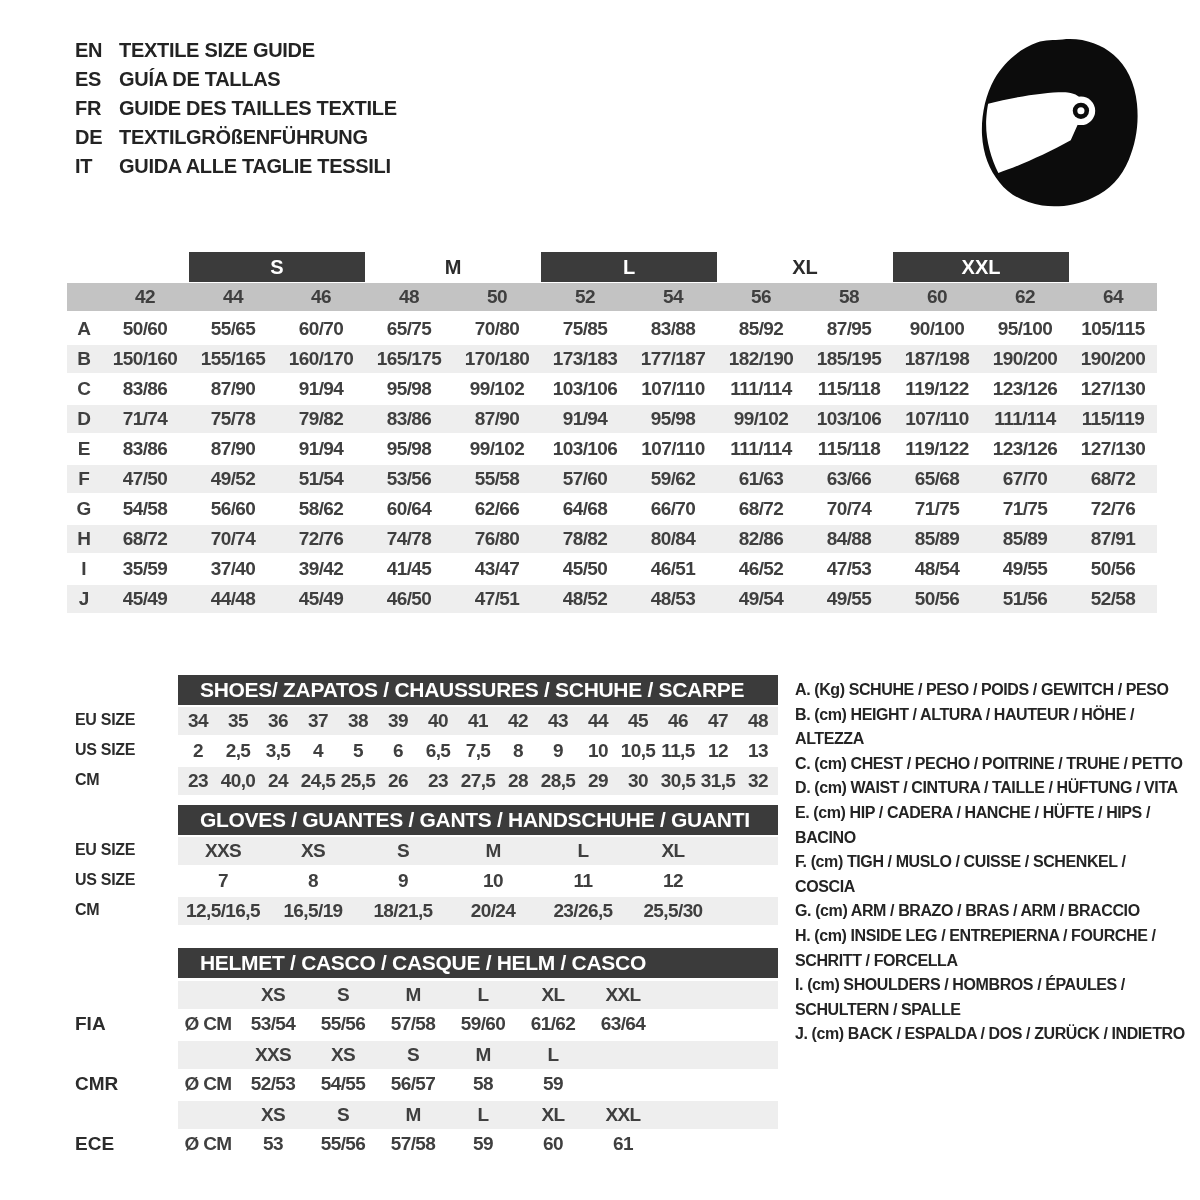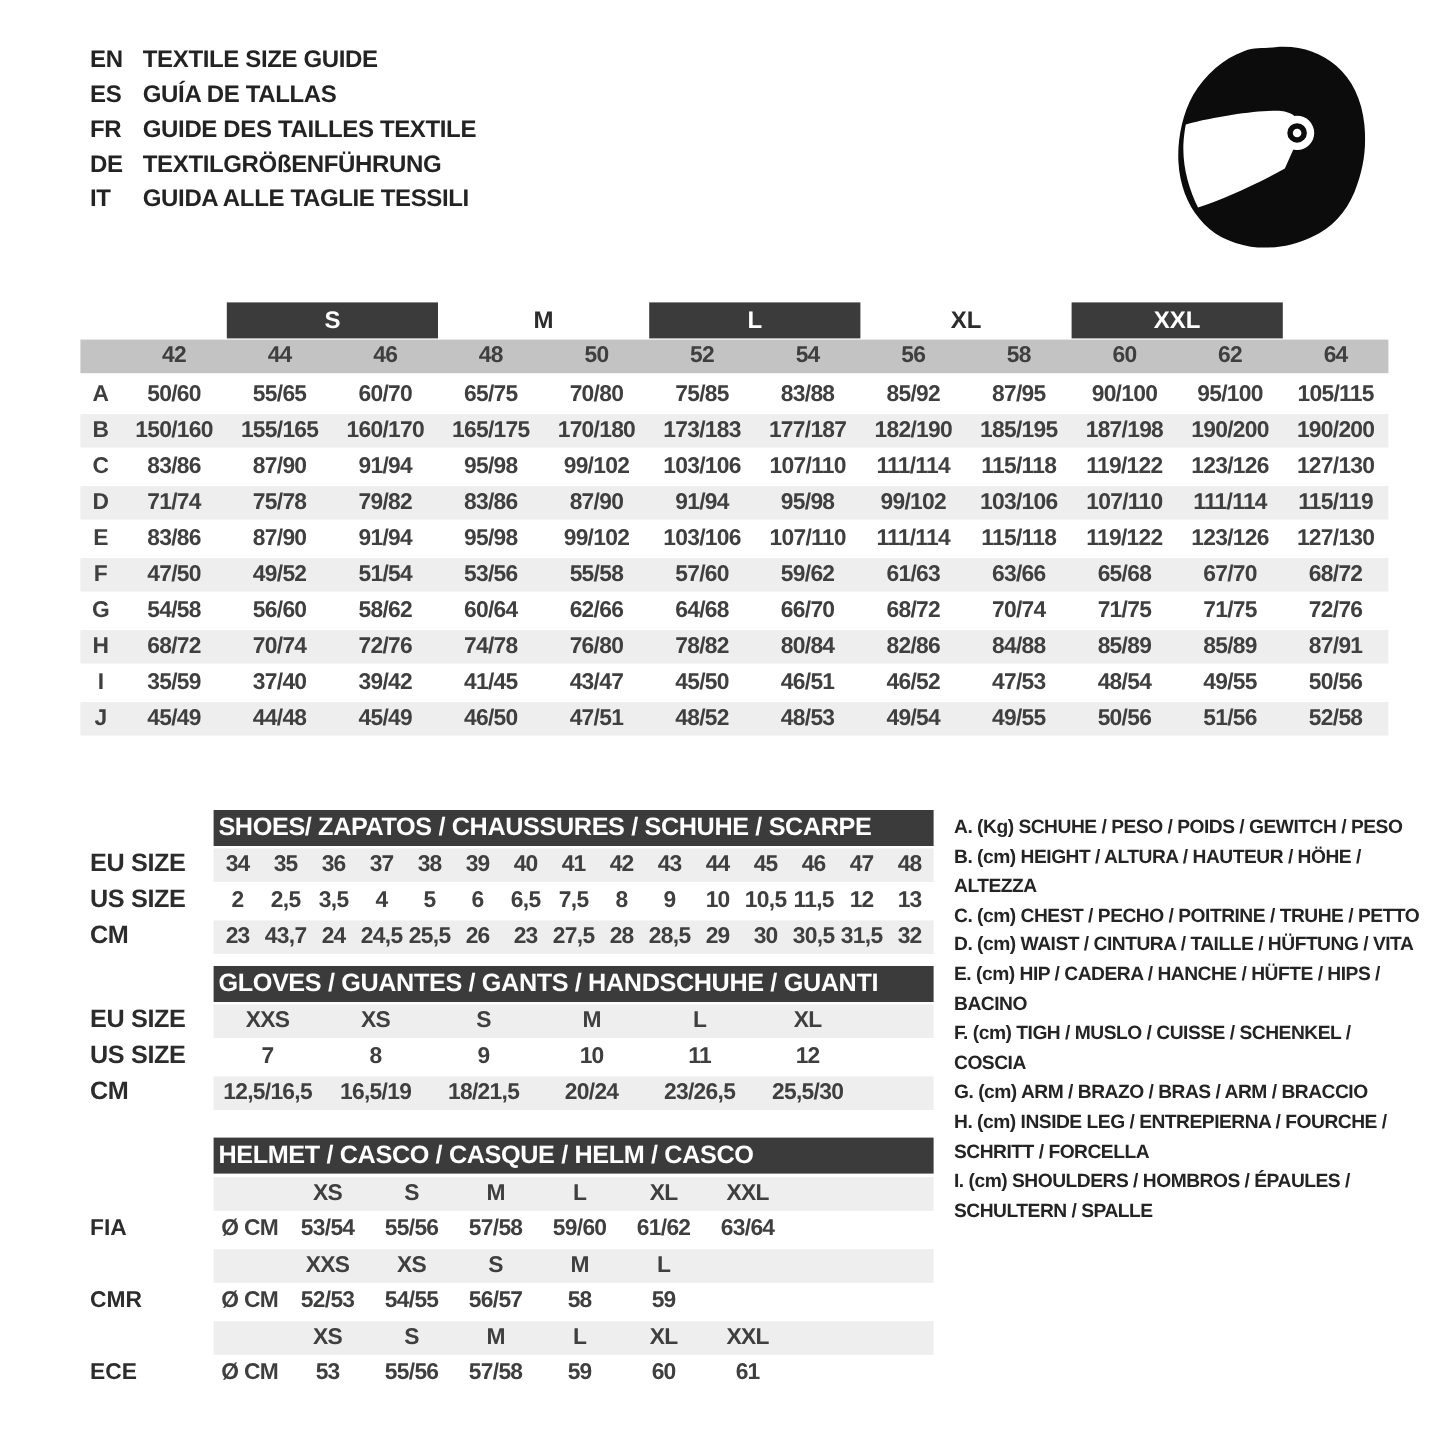--- a/index.html
+++ b/index.html
@@ -34,24 +34,24 @@
   .numeric-row{height:28px;background:var(--band);margin-top:1px;}
   .data-rows{margin-top:4px;}
   .data-row{height:28px;margin-bottom:2px;}
   .data-row.striped{background:var(--stripe);}
   .cell{display:flex;align-items:center;justify-content:center;letter-spacing:-0.6px;white-space:nowrap;}
   .letter-cell{letter-spacing:0;}
 
   
   .section{position:absolute;display:flex;}
   .labels-col{width:103px;flex:none;}
-  .label-item{height:30px;display:flex;align-items:center;font-size:21px;letter-spacing:-0.3px;color:#2c2c2c;white-space:nowrap;}
+  .label-item{height:30px;display:flex;align-items:center;font-size:16px;letter-spacing:-0.3px;color:#2c2c2c;white-space:nowrap;}
   .label-spacer{height:30px;}
   .btable{width:600px;flex:none;}
-  .bar{height:30px;background:var(--dark);color:#fff;display:flex;align-items:center;padding-left:4px;font-size:21px;letter-spacing:-0.3px;white-space:nowrap;}
+  .bar{height:30px;background:var(--dark);color:#fff;display:flex;align-items:center;padding-left:22px;font-size:21px;letter-spacing:-0.3px;white-space:nowrap;}
   .brow{height:28px;margin-top:2px;display:grid;align-items:center;font-size:19px;}
   .brow.striped{background:var(--stripe);}
   .shoes-grid{grid-template-columns:repeat(15,1fr);}
   .gloves-grid{grid-template-columns:repeat(6,90px) 1fr;}
   .helmet-grid{grid-template-columns:60px repeat(6,70px) 1fr;}
   .hrow-size{height:28px;margin-top:3px;}
   .hrow-val{height:29px;margin-top:0;}
   .hlabel{height:29px;display:flex;align-items:center;font-size:19px;color:#2c2c2c;}
   .hspacer{height:31px;}
 
@@ -321,21 +321,21 @@
             <div class="cell">8</div>
             <div class="cell">9</div>
             <div class="cell">10</div>
             <div class="cell">10,5</div>
             <div class="cell">11,5</div>
             <div class="cell">12</div>
             <div class="cell">13</div>
           </div>
           <div class="brow shoes-grid striped">
             <div class="cell">23</div>
-            <div class="cell">43,7</div>
+            <div class="cell">40,0</div>
             <div class="cell">24</div>
             <div class="cell">24,5</div>
             <div class="cell">25,5</div>
             <div class="cell">26</div>
             <div class="cell">23</div>
             <div class="cell">27,5</div>
             <div class="cell">28</div>
             <div class="cell">28,5</div>
             <div class="cell">29</div>
             <div class="cell">30</div>
@@ -457,15 +457,16 @@
   <aside class="legend" id="legend">
       <div class="legend-item">A. (Kg) SCHUHE / PESO / POIDS / GEWITCH / PESO</div>
       <div class="legend-item">B. (cm) HEIGHT / ALTURA / HAUTEUR / HÖHE / ALTEZZA</div>
       <div class="legend-item">C. (cm) CHEST / PECHO / POITRINE / TRUHE / PETTO</div>
       <div class="legend-item">D. (cm) WAIST / CINTURA / TAILLE / HÜFTUNG / VITA</div>
       <div class="legend-item">E. (cm) HIP / CADERA / HANCHE / HÜFTE / HIPS / BACINO</div>
       <div class="legend-item">F. (cm) TIGH / MUSLO / CUISSE / SCHENKEL / COSCIA</div>
       <div class="legend-item">G. (cm) ARM / BRAZO / BRAS / ARM / BRACCIO</div>
       <div class="legend-item">H. (cm) INSIDE LEG / ENTREPIERNA / FOURCHE / SCHRITT / FORCELLA</div>
       <div class="legend-item">I. (cm) SHOULDERS / HOMBROS / ÉPAULES / SCHULTERN / SPALLE</div>
+      <div class="legend-item">J. (cm) BACK / ESPALDA / DOS / ZURÜCK / INDIETRO</div>
     </aside>
 
 </div>
 
 </body></html>

